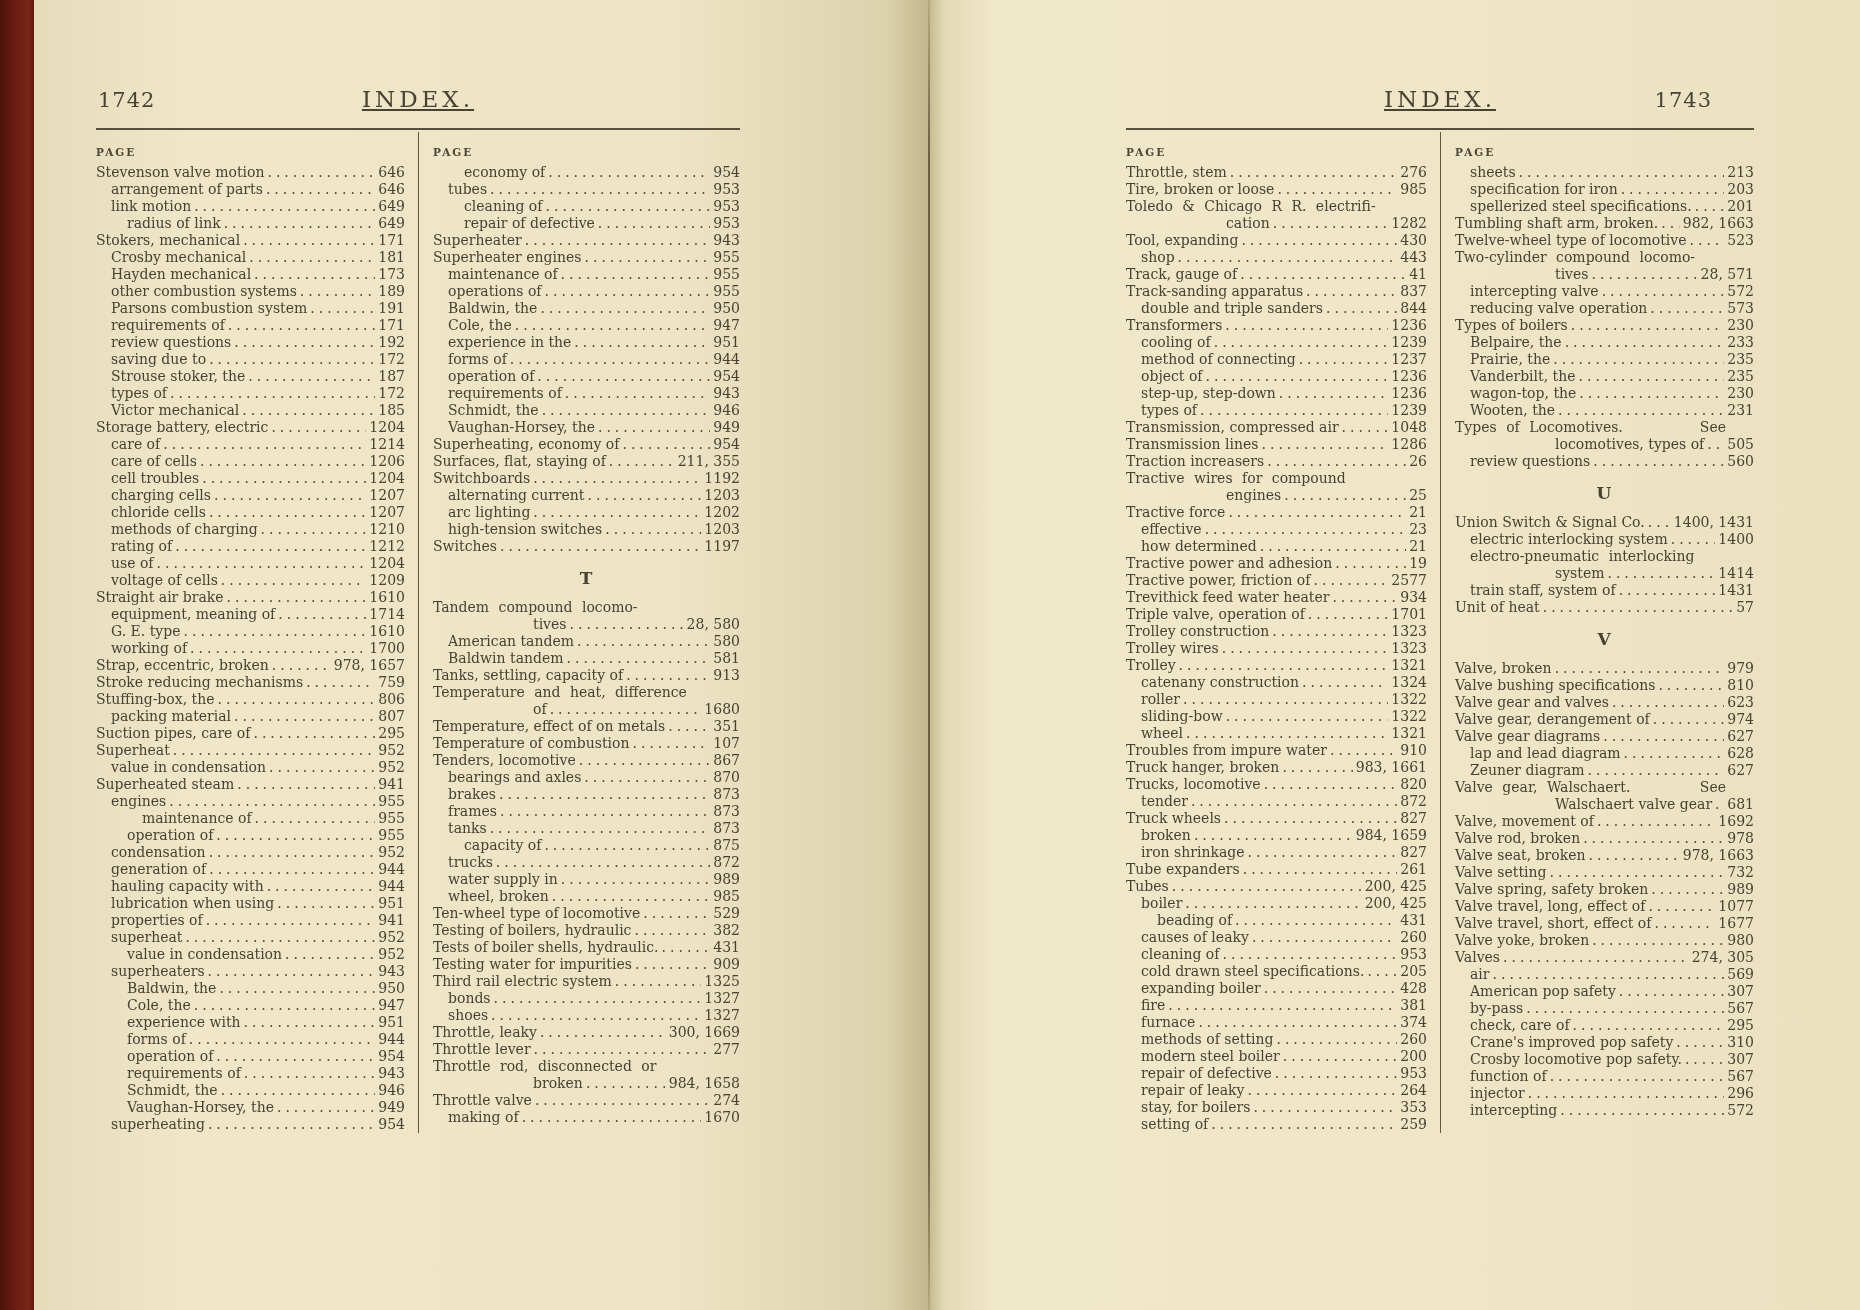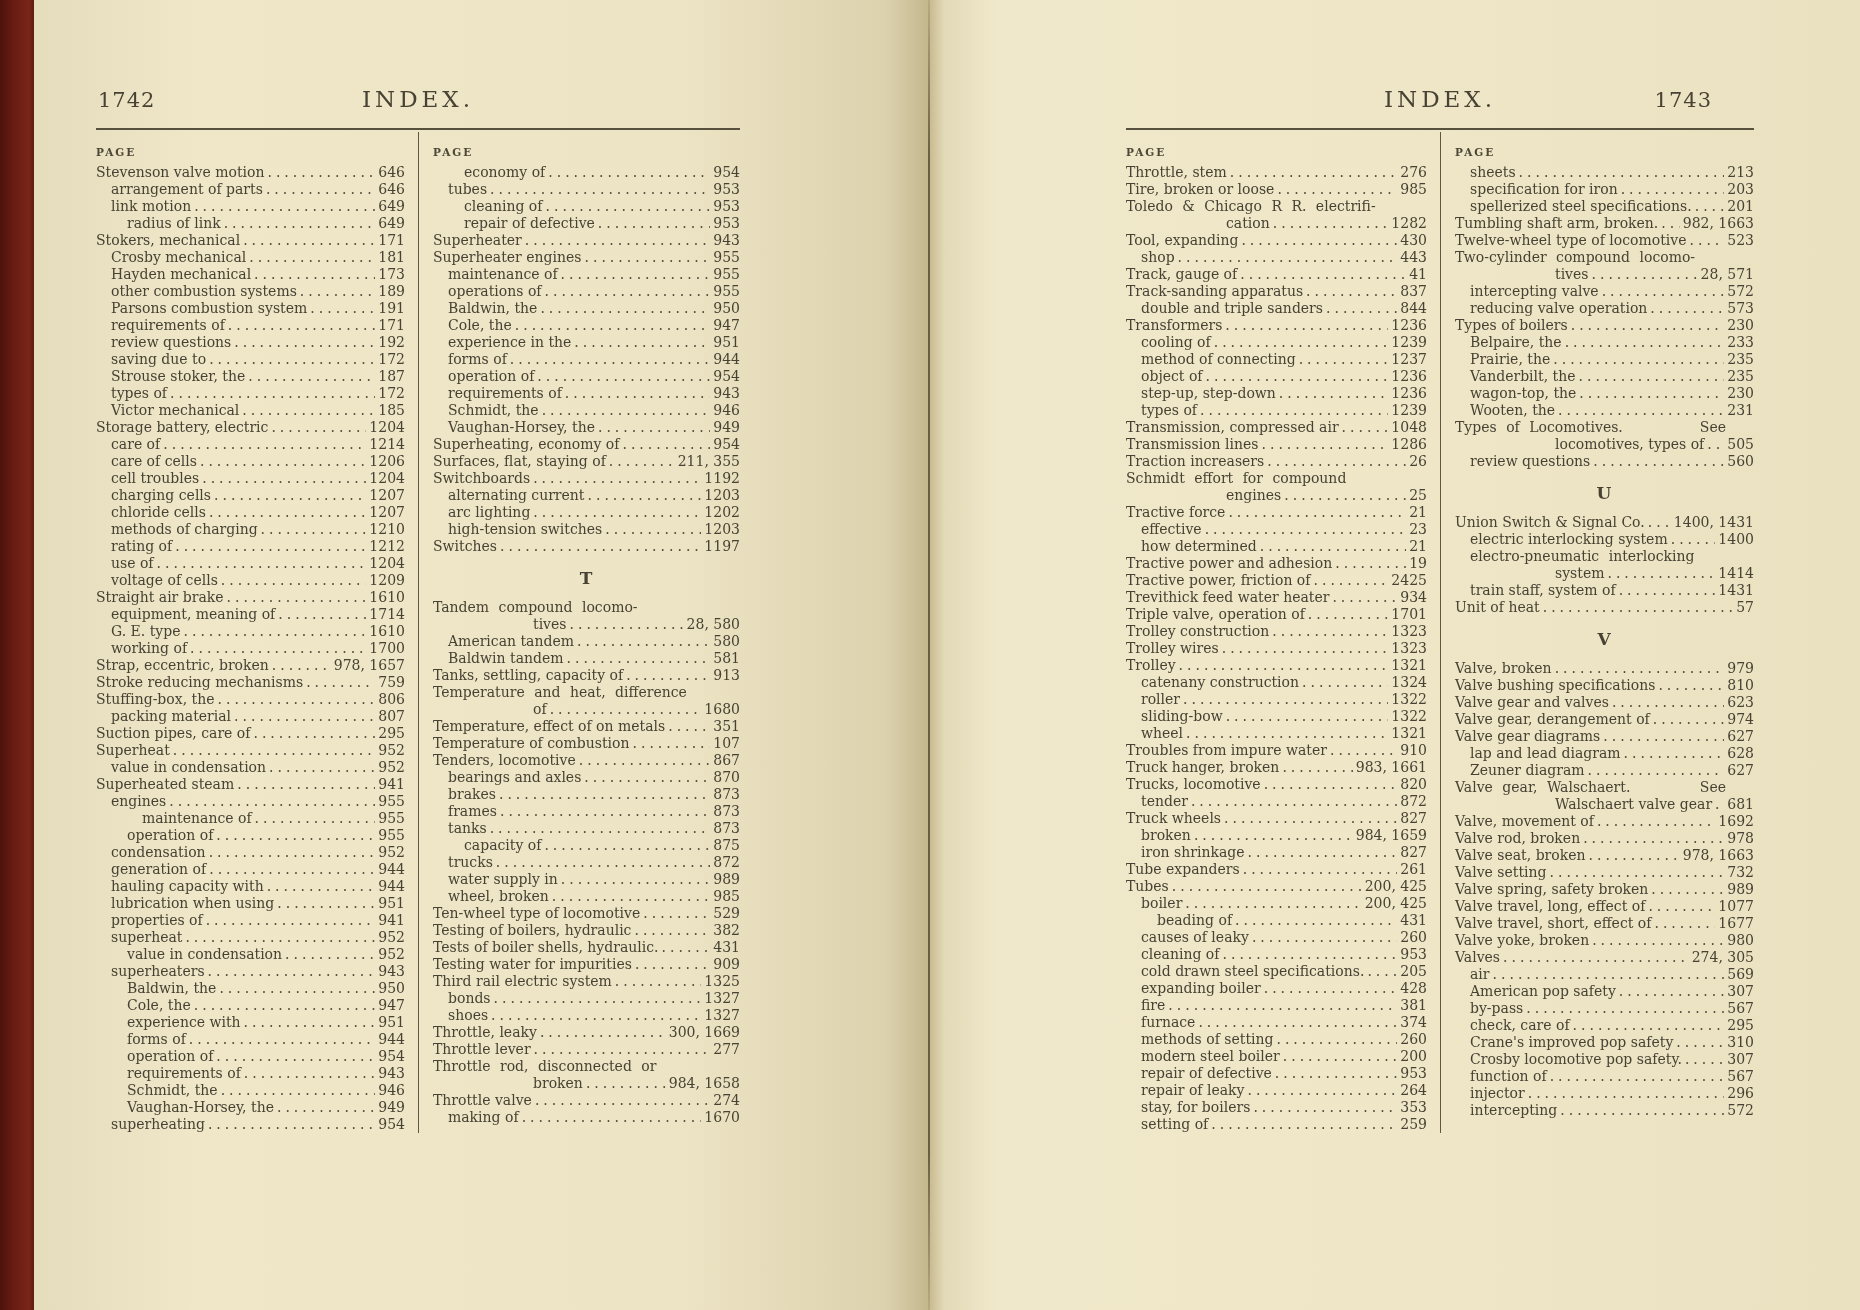--- a/index.html
+++ b/index.html
@@ -16,21 +16,21 @@
          background:linear-gradient(180deg,#6f624426,#6b5f43 12%,#6b5f43 88%,#6f624426);}
 
   .block{position:absolute;top:86px;}
   .block-left{left:96px;width:644px;}
   .block-right{left:1126px;width:628px;}
 
   .head{position:relative;height:38px;}
   .pgnum{position:absolute;top:2px;font-size:21px;letter-spacing:1px;}
   .pgnum.l{left:2px;}
   .pgnum.r{right:42px;text-align:right;}
-  .ttl{position:absolute;left:0;right:0;top:0;text-align:center;font-size:23px;letter-spacing:4px;}
+  .ttl{position:absolute;left:0;right:0;top:0;text-align:center;font-size:23px;letter-spacing:4px;text-decoration:underline;}
   .rule{height:2px;background:#56503c;margin-top:4px;}
 
   .cols{display:flex;margin-top:2px;}
   .col{width:50%;box-sizing:border-box;}
   .col.c1{padding-right:13px;}
   .col.c2{border-left:1px solid #5e5742;padding-left:14px;}
   .page-label{text-align:left;font-size:10.5px;font-weight:bold;letter-spacing:2px;
          margin:14px 24px 6px 0;color:#4d4736;}
 
   .line{display:flex;align-items:baseline;line-height:17px;font-size:14px;white-space:nowrap;}
@@ -718,21 +718,21 @@
               <span class="t">Transmission lines</span>
               <span class="leader"></span>
               <span class="num">1286</span>
             </div>
             <div class="line i0">
               <span class="t">Traction increasers</span>
               <span class="leader"></span>
               <span class="num">26</span>
             </div>
             <div class="line i0 wrap">
-              <span class="t">Schmidt effort for compound</span>
+              <span class="t">Tractive wires for compound</span>
             </div>
             <div class="line i4">
               <span class="t">engines</span>
               <span class="leader"></span>
               <span class="num">25</span>
             </div>
             <div class="line i0">
               <span class="t">Tractive force</span>
               <span class="leader"></span>
               <span class="num">21</span>
@@ -748,21 +748,21 @@
               <span class="num">21</span>
             </div>
             <div class="line i0">
               <span class="t">Tractive power and adhesion</span>
               <span class="leader"></span>
               <span class="num">19</span>
             </div>
             <div class="line i0">
               <span class="t">Tractive power, friction of</span>
               <span class="leader"></span>
-              <span class="num">2425</span>
+              <span class="num">2577</span>
             </div>
             <div class="line i0">
               <span class="t">Trevithick feed water heater</span>
               <span class="leader"></span>
               <span class="num">934</span>
             </div>
             <div class="line i0">
               <span class="t">Triple valve, operation of</span>
               <span class="leader"></span>
               <span class="num">1701</span>

